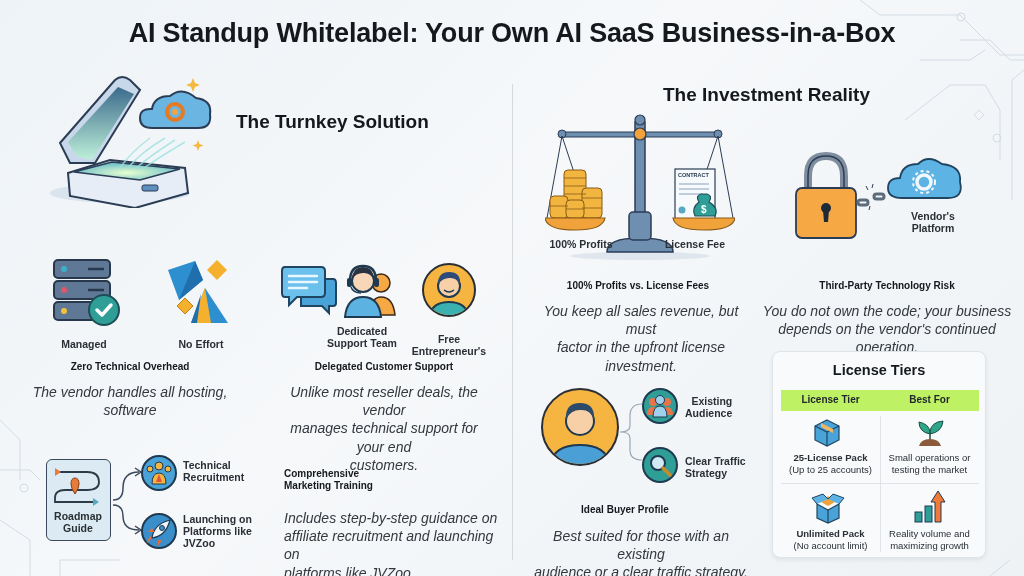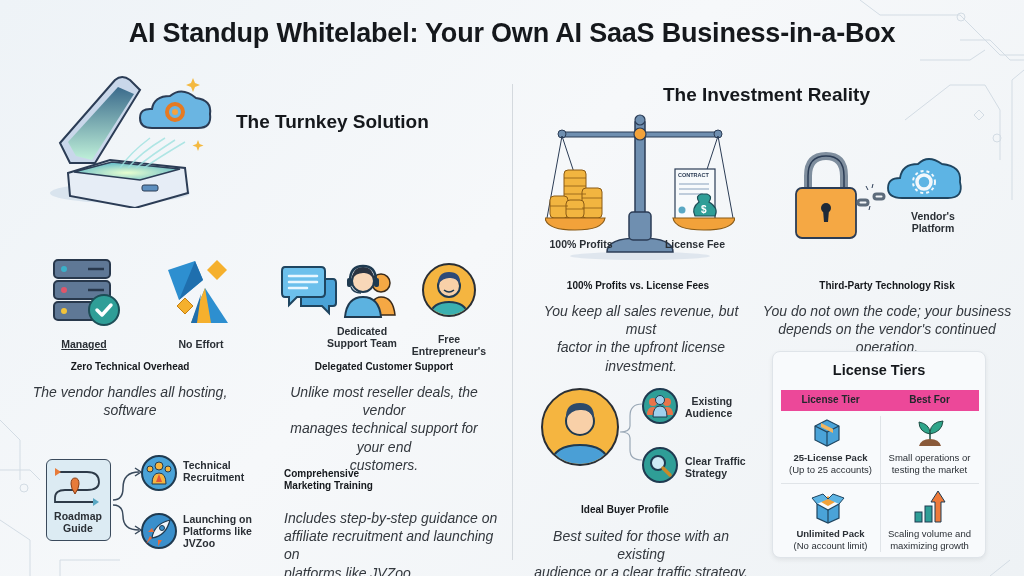--- a/index.html
+++ b/index.html
@@ -22,21 +22,21 @@
   .h3 { position: absolute; font-size: 10px; font-weight: 700; color: #15181c; text-align: center; }
   .desc { position: absolute; font-size: 14px; color: #33383e; text-align: center; line-height: 1.3; font-style: italic; }
   .desc.left { text-align: left; }
   .h3.left { text-align: left; line-height: 1.2; }
   .table-box {
     position: absolute; left: 772px; top: 351px; width: 214px; height: 207px;
     background: #f8fafc; border: 1px solid #dfe4e9; border-radius: 8px;
     box-shadow: 0 2px 5px rgba(0,0,0,0.07);
   }
   .tbl-title { position: absolute; left: 0; top: 10px; width: 100%; text-align: center; font-size: 14.5px; font-weight: 700; color: #15181c; }
-  .tbl-head { position: absolute; left: 8px; top: 38px; width: 198px; height: 21px; background: #ec4899; padding-left: 43px; }
+  .tbl-head { position: absolute; left: 8px; top: 38px; width: 198px; height: 21px; background: #bef264; padding-left: 43px; }
   .tbl-head span { position: absolute; top: 4px; font-size: 10px; font-weight: 700; color: #22272c; width: 99px; text-align: center; }
   .tbl-vline { position: absolute; left: 107px; top: 64px; width: 1px; height: 136px; background: #e0e4e8; }
   .tbl-hline { position: absolute; left: 8px; top: 131px; width: 198px; height: 1px; background: #e0e4e8; }
   .cell-text { position: absolute; font-size: 9.5px; text-align: center; line-height: 1.25; color: #2a2f35; width: 99px; }
   .cell-text b { font-weight: 700; }
   svg { display: block; }
 </style>
 </head>
 <body>
 
@@ -109,21 +109,21 @@
   <circle cx="12" cy="11" r="3" fill="#3bb0c8"></circle>
   <circle cx="12" cy="32" r="3" fill="#e0566a"></circle>
   <circle cx="12" cy="53" r="3" fill="#f2c33a"></circle>
   <g stroke="#28384c" stroke-width="2.5">
       <line x1="36" y1="11" x2="52" y2="11"></line>
       <line x1="36" y1="32" x2="52" y2="32"></line>
     </g>
   <circle cx="52" cy="52" r="15" fill="#2f9e97" stroke="#1d4e57" stroke-width="2"></circle>
   <path d="M45 52 L50 57 L59 47" stroke="#fff" stroke-width="3.5" fill="none" stroke-linecap="round" stroke-linejoin="round"></path>
 </svg>
-<div class="icon-label" style="left:48px;top:338px;width:72px;text-decoration:underline;">Managed</div>
+<div class="icon-label" style="left:48px;top:338px;width:72px;">Managed</div>
 
 <svg class="abs" style="left:165px;top:258px;" width="70" height="70" viewBox="0 0 70 70">
   <path d="M3 12 L30 3 L38 22 L14 42 Z" fill="#2d8fd0"></path>
   <path d="M30 3 L38 22 L14 42 Z" fill="#1f6fae"></path>
   <path d="M52 2 L62 12 L52 22 L42 12 Z" fill="#f5b02d"></path>
   <path d="M12 48 L20 40 L28 48 L20 56 Z" fill="#f5b02d" stroke="#c57f10" stroke-width="1"></path>
   <path d="M40 30 L63 65 L26 65 Z" fill="#2d8fd0"></path>
   <path d="M40 30 L46 65 L26 65 Z" fill="#f5b02d"></path>
   <path d="M36 36 L32 65 L26 65 Z" fill="#1f6fae"></path>
 </svg>
@@ -408,16 +408,16 @@
   <div class="cell-text" style="left:8px;top:176px;">
     <div><b>Unlimited Pack</b></div>
     <div>(No account limit)</div>
   </div>
   <svg class="abs" style="left:140px;top:136px;" width="34" height="36" viewBox="0 0 34 36">
     <rect x="2" y="24" width="7" height="10" fill="#2f9e97" stroke="#1f3a50" stroke-width="1"></rect>
     <rect x="12" y="18" width="7" height="16" fill="#2f9e97" stroke="#1f3a50" stroke-width="1"></rect>
     <path d="M22 34 L22 14 L18 14 L25 3 L32 14 L28 14 L28 34 Z" fill="#ef7a3a" stroke="#1f3a50" stroke-width="1"></path>
   </svg>
   <div class="cell-text" style="left:107px;top:176px;">
-    <div>Scaling volume and</div>
+    <div>Reality volume and</div>
     <div>maximizing growth</div>
   </div>
 </div>
 
 </body></html>

